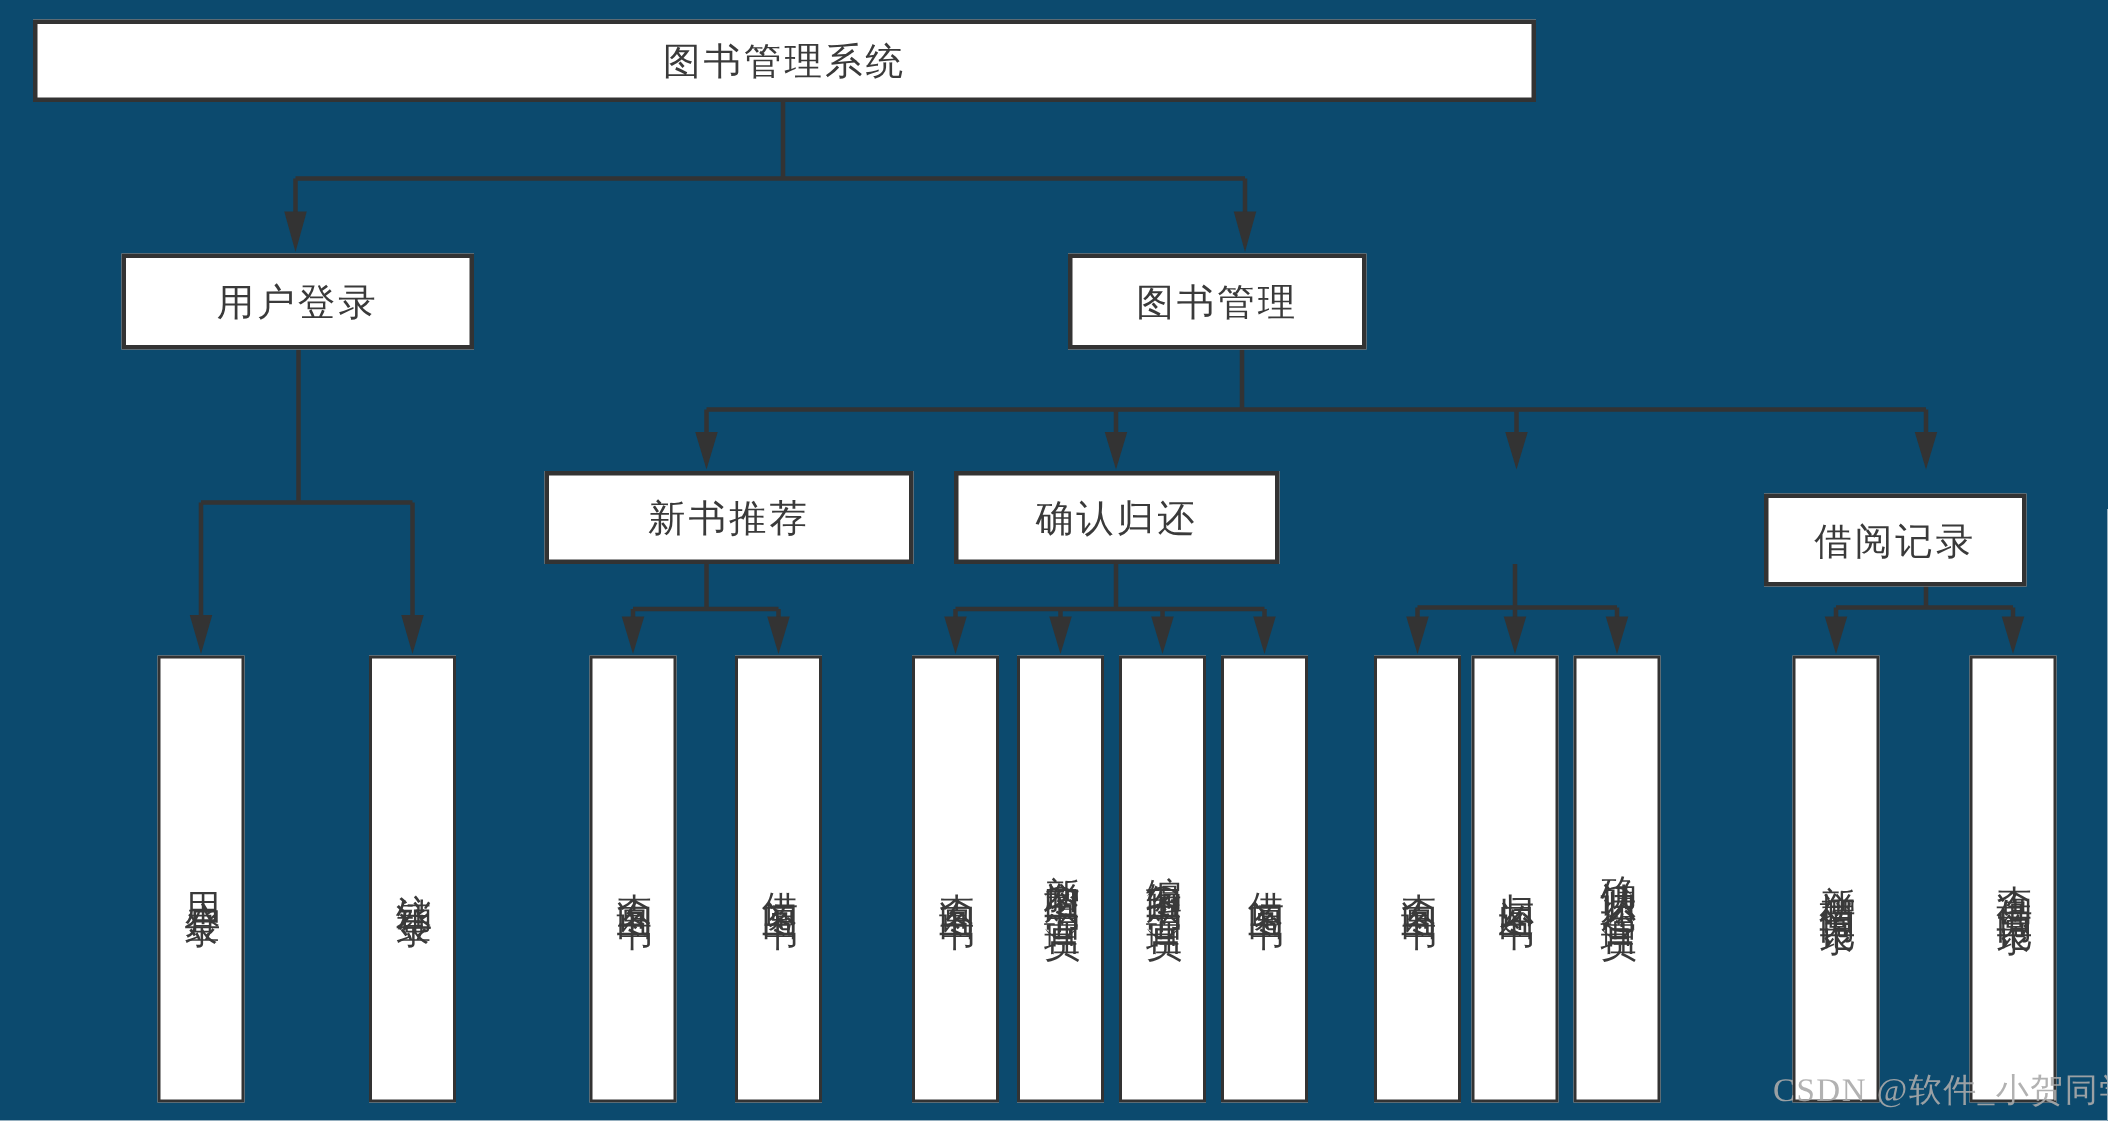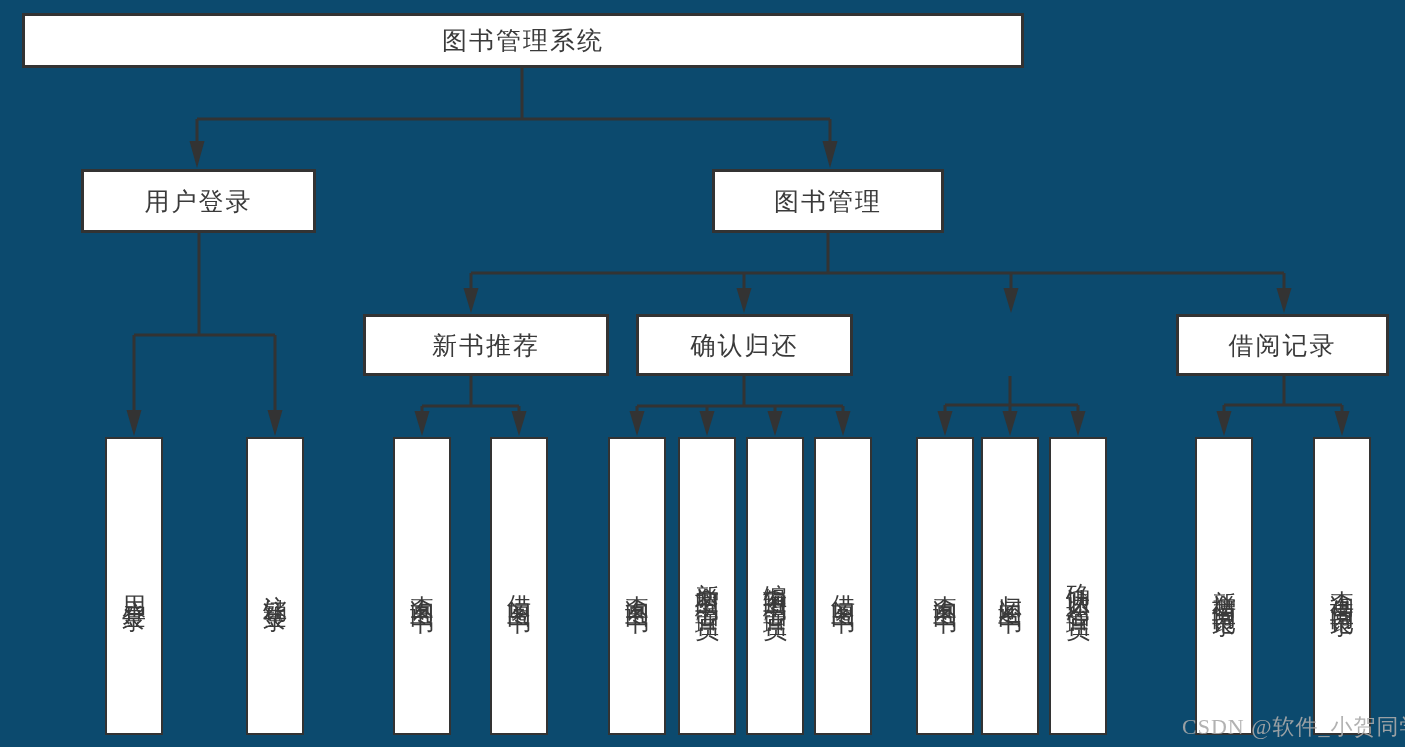--- a/index.html
+++ b/index.html
@@ -66,25 +66,25 @@
       <polygon points="1010,436 1002.5,411 1017.5,411"></polygon>
       <polygon points="1078,436 1070.5,411 1085.5,411"></polygon>
       <polygon points="1224,436 1216.5,411 1231.5,411"></polygon>
       <polygon points="1342,436 1334.5,411 1349.5,411"></polygon>
     </g>
   </svg>
 
   <div class="node" style="left:22px; top:13px; width:1002px; height:55px;">图书管理系统</div>
 
   <div class="node" style="left:81px; top:169px; width:235px; height:64px;">用户登录</div>
-  <div class="node" style="left:712px; top:169px; width:232px; height:64px;">图书管理</div>
+  <div class="node" style="left:712px; top:169px; width:199px; height:64px;">图书管理</div>
 
   <div class="node" style="left:363px; top:314px; width:246px; height:62px;">新书推荐</div>
   <div class="node" style="left:636px; top:314px; width:217px; height:62px;">确认归还</div>
-  <div class="node" style="left:1176px; top:314px; width:213px; height:62px;">借阅记录</div>
+  <div class="node" style="left:1176px; top:329px; width:175px; height:62px;">借阅记录</div>
 
   <div class="node leaf" style="left:105px; top:437px; width:58px; height:298px;">
     <span class="vtext">用户登录</span>
   </div>
   <div class="node leaf" style="left:246px; top:437px; width:58px; height:298px;">
     <span class="vtext">注销登录</span>
   </div>
 
   <div class="node leaf" style="left:393px; top:437px; width:58px; height:298px;">
     <span class="vtext">查询图书</span>

